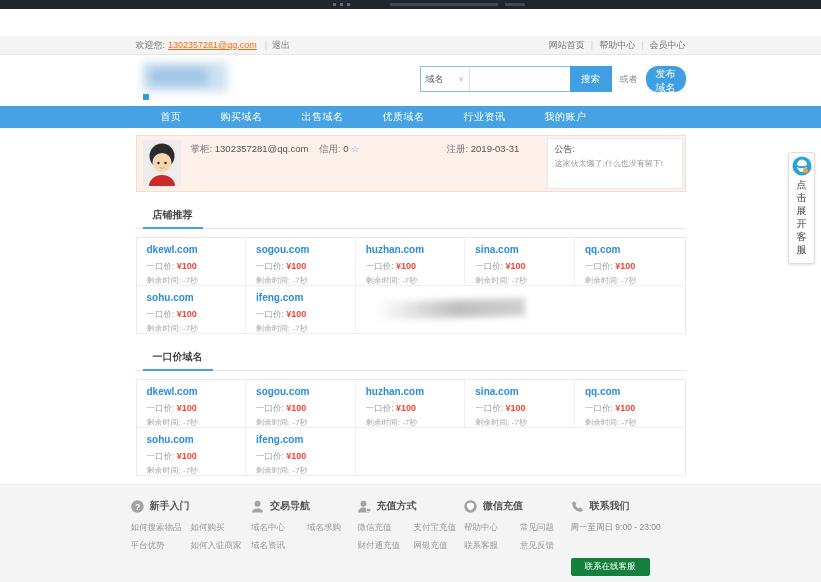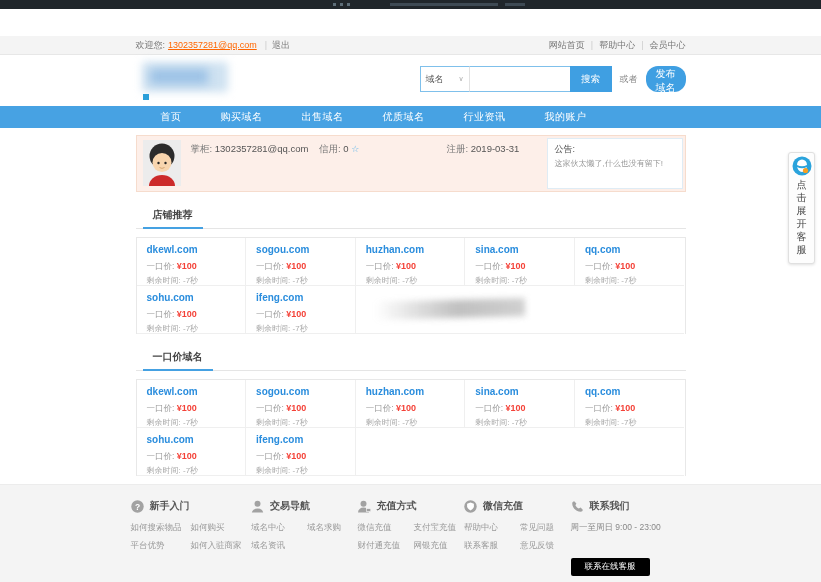--- a/index.html
+++ b/index.html
@@ -82,21 +82,21 @@
   .f-col{width:104px;}
   .f-col.c1{width:118px;}
   .f-col.c5{width:120px;}
   .f-head{display:flex;align-items:center;gap:6px;margin-bottom:9px;}
   .f-head .ttl{font-size:10px;font-weight:bold;color:#555;}
   .f-icon{width:13px;height:13px;flex:none;}
   .f-links{display:grid;grid-template-columns:52px auto;gap:6px 4px;}
   .f-col.c1 .f-links{grid-template-columns:56px auto;}
   .f-links a{font-size:8.5px;color:#999;text-decoration:none;white-space:nowrap;}
   .f-hours{font-size:8.5px;color:#888;}
-  .f-contact-btn{margin-top:24px;display:inline-block;background:#000000;color:#fff;font-size:8.5px;
+  .f-contact-btn{margin-top:24px;display:inline-block;background:#15803d;color:#fff;font-size:8.5px;
     padding:3px 14px;border:none;border-radius:2px;cursor:pointer;}
 
   
   .service{position:absolute;right:6px;top:152px;width:25px;background:#fdfdfd;border:1px solid #e0e0e0;
     border-radius:3px;padding:2px 0 6px;text-align:center;box-shadow:0 1px 3px rgba(0,0,0,.12);}
   .service .s-icon{width:20px;height:20px;display:block;margin:1px auto 2px;}
   .s-label{display:inline-block;width:11px;font-size:10px;color:#444;line-height:13px;word-break:break-all;}
 </style>
 </head>
 <body>

